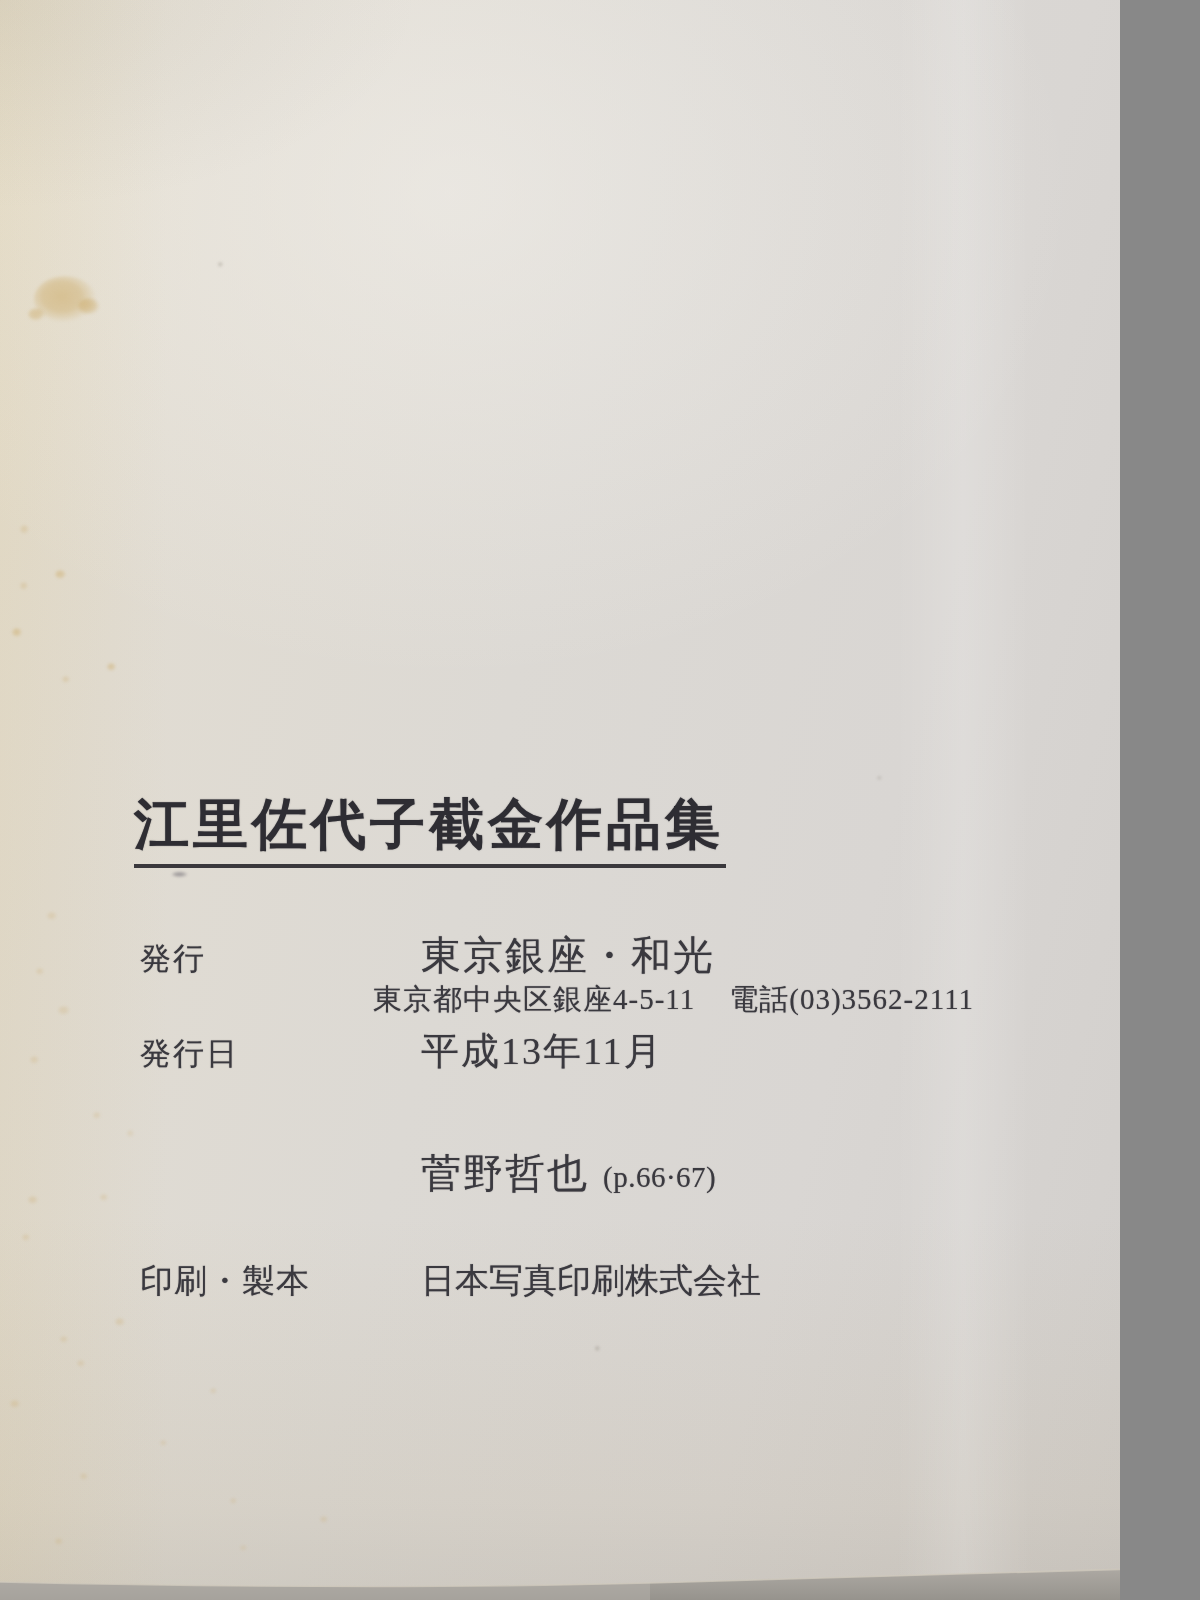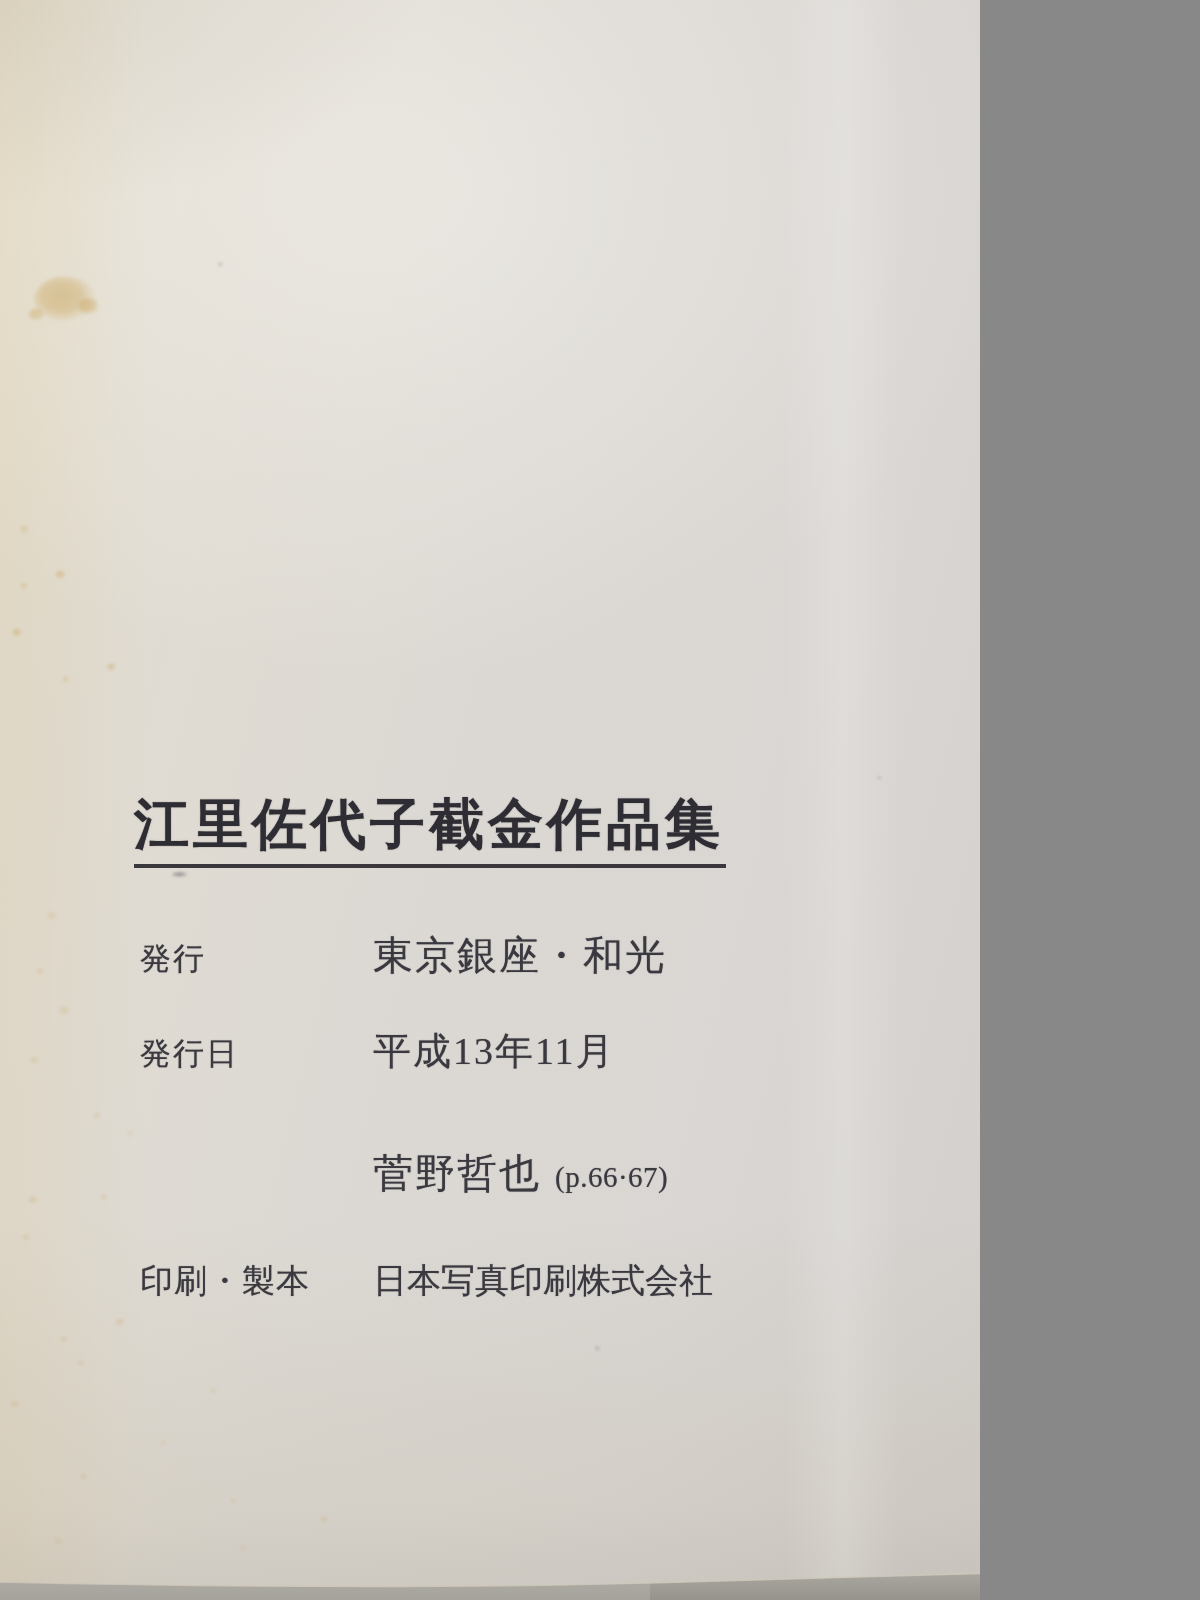--- a/index.html
+++ b/index.html
@@ -1,17 +1,17 @@
 <!DOCTYPE html>
 <html><head>
 <meta charset="utf-8">
 <style>
   html,body{margin:0;padding:0;background:#888;}
   #canvas{
-    position:relative;width:980px;height:1600px;overflow:hidden;
+    position:relative;width:1120px;height:1600px;overflow:hidden;
     font-family:"Liberation Serif","DejaVu Serif",serif;
     background-color:#dcd8d2;
     background-image:
       radial-gradient(600px 300px at 0% 0%, rgba(120,115,105,0.10), transparent 70%),
       linear-gradient(to right, transparent 80%, rgba(255,255,255,0.16) 86%, transparent 92%),
       linear-gradient(to right, rgba(201,174,109,0.12), transparent 15%),
       linear-gradient(to bottom, transparent 76%, rgba(167,148,110,0.12) 94%, rgba(142,130,106,0.18) 100%),
       radial-gradient(900px 700px at 40% 12%, rgba(248,246,242,0.45), transparent 70%),
       linear-gradient(104deg, #e7e0cf 0%, #e1dcd2 18%, #dcd9d4 45%, #d9d6d3 72%, #d2cfcc 100%);
   }
@@ -19,21 +19,21 @@
   #book-title{
     position:absolute;left:134px;top:792px;margin:0;
     font-size:55px;line-height:1.2;letter-spacing:4px;font-weight:bold;
     color:#2e2d33;text-shadow:0 0 1.2px rgba(48,46,52,0.65);
     border-bottom:4px solid #3a383c;padding:0 2px 6px 0;display:inline-block;
     white-space:nowrap;
   }
   #colophon{position:absolute;left:140px;top:0;width:1020px;height:1600px;}
   .row{position:absolute;left:0;white-space:nowrap;color:#3a393f;text-shadow:0 0 1.1px rgba(56,54,60,0.6);}
   .lbl{display:inline-block;width:233px;font-size:31px;letter-spacing:2px;vertical-align:baseline;}
-  .val{font-size:40px;letter-spacing:2px;}
+  .val{font-size:40px;letter-spacing:2px;margin-left:48px;}
   .note{font-size:29px;letter-spacing:0.5px;margin-left:14px;}
   .r1{top:928px;}
   .rsub{top:980px;left:233px;font-size:29px;letter-spacing:1px;}
   .rsub .phone{margin-left:34px;}
   .r2{top:1026px;}
   .r2 .val{font-size:38px;}
   .r3{top:1086px;}
   .r4{top:1146px;}
   .r5{top:1202px;}
   .r5 .lbl{font-size:33px;letter-spacing:1px;}
@@ -85,20 +85,23 @@
     </div>
 
   <h1 id="book-title">江里佐代子截金作品集</h1>
 
   <div id="colophon">
 
     <div class="row r1">
       <span class="lbl">発行</span><span class="val">東京銀座・和光</span>
     </div>
 
+    <div class="row rsub">
+      <span class="addr">東京都中央区銀座4-5-11</span><span class="phone">電話(03)3562-2111</span>
+    </div>
 
     <div class="row r2">
       <span class="lbl">発行日</span><span class="val">平成13年11月</span>
     </div>
 
 
     <div class="row r4">
       <span class="lbl"></span><span class="val">菅野哲也</span><span class="note">(p.66·67)</span>
     </div>
 

